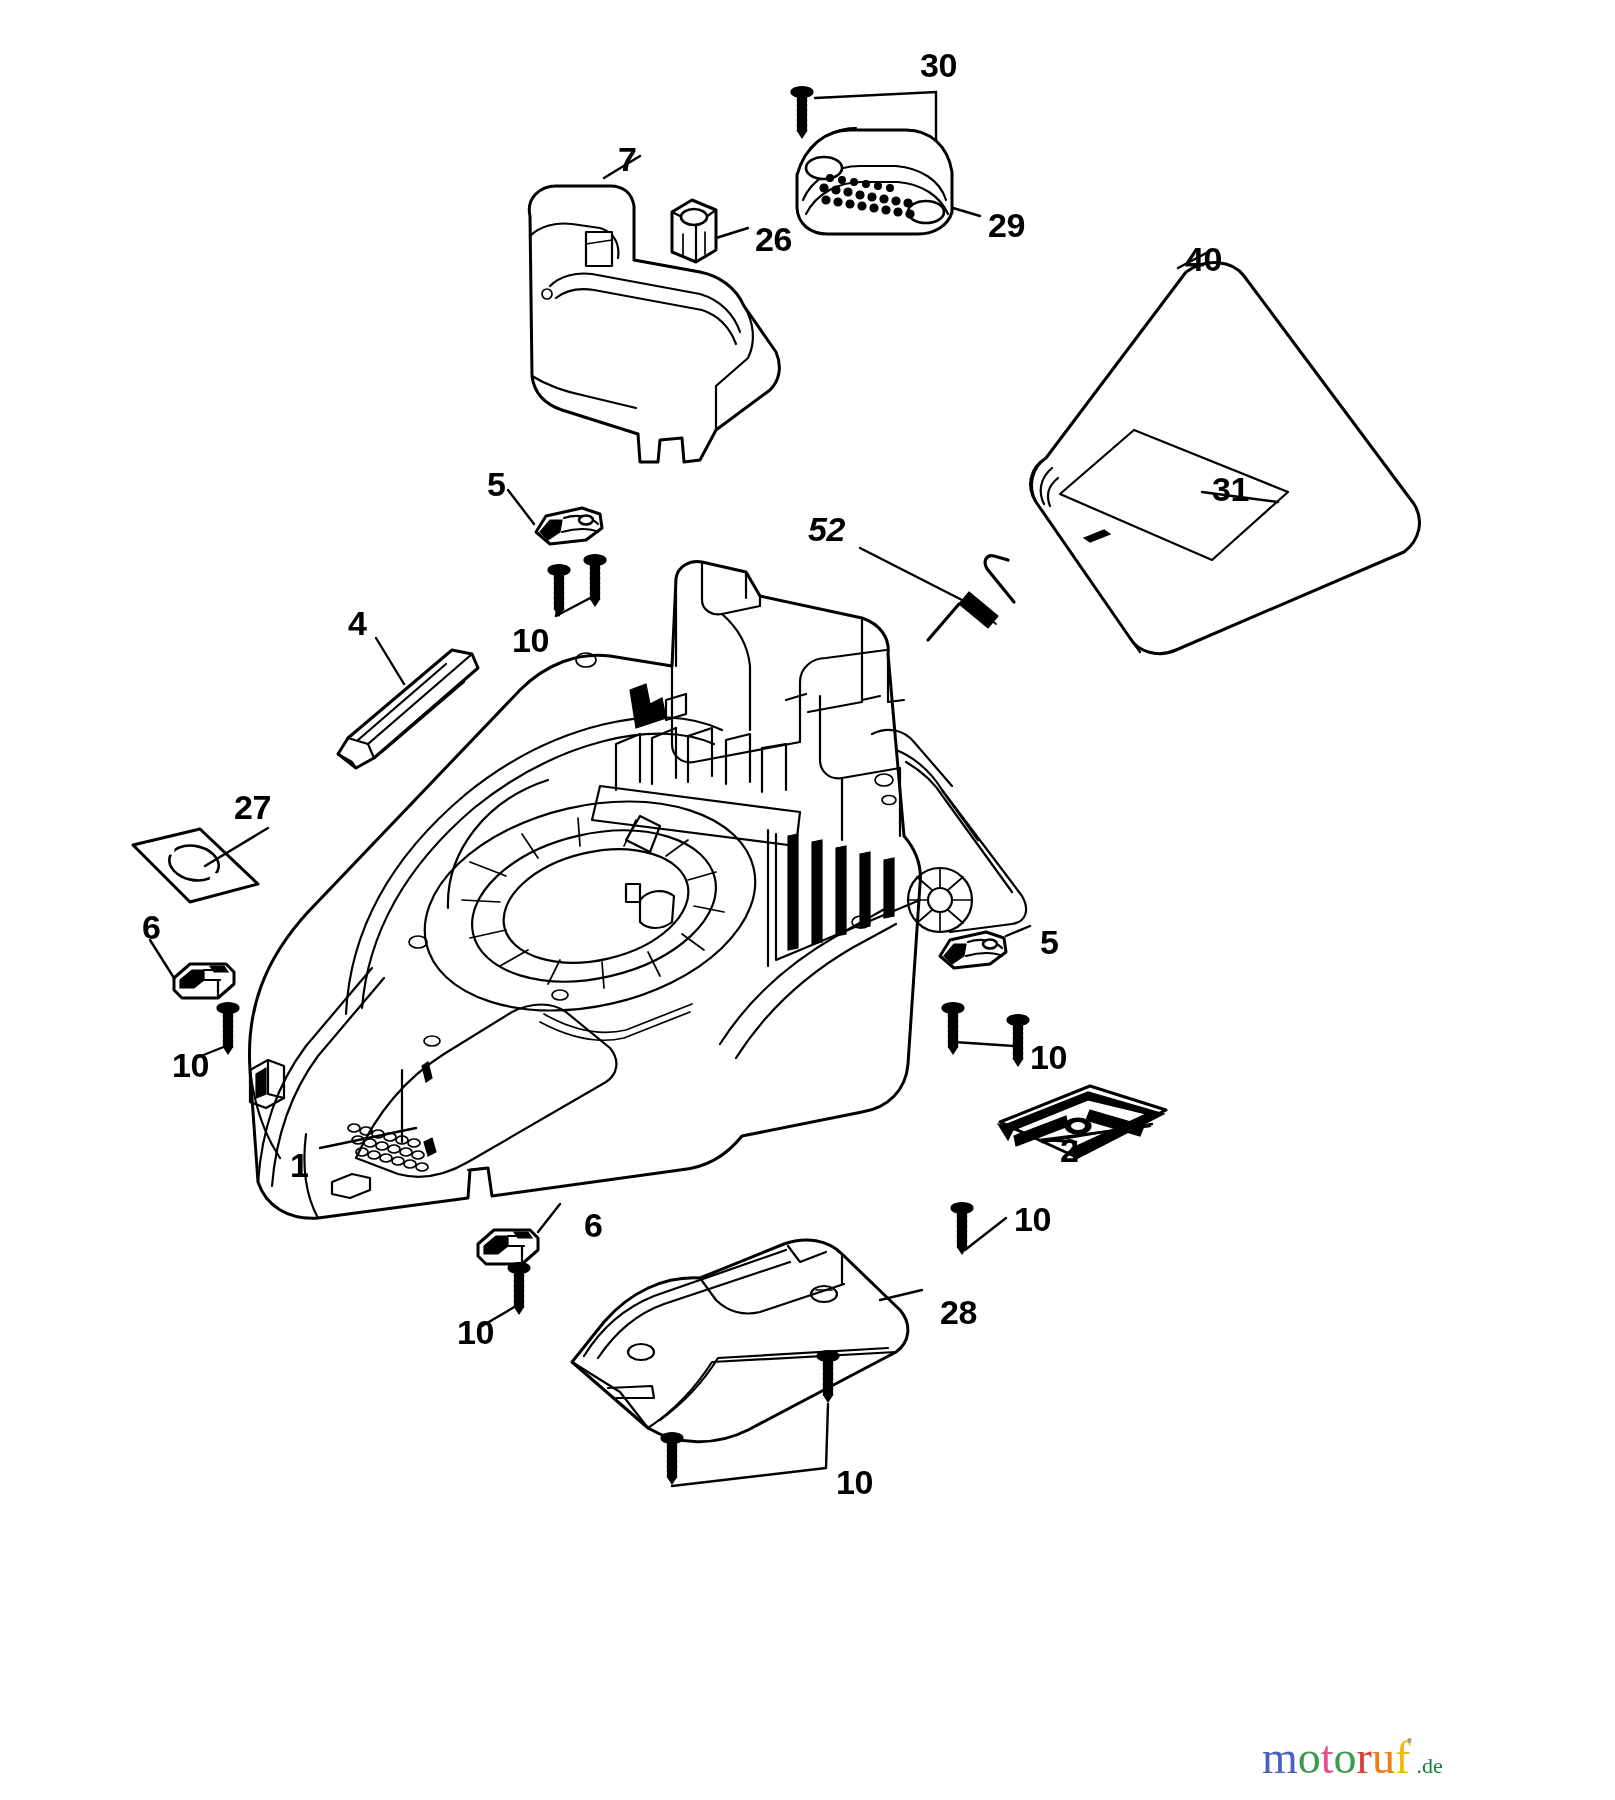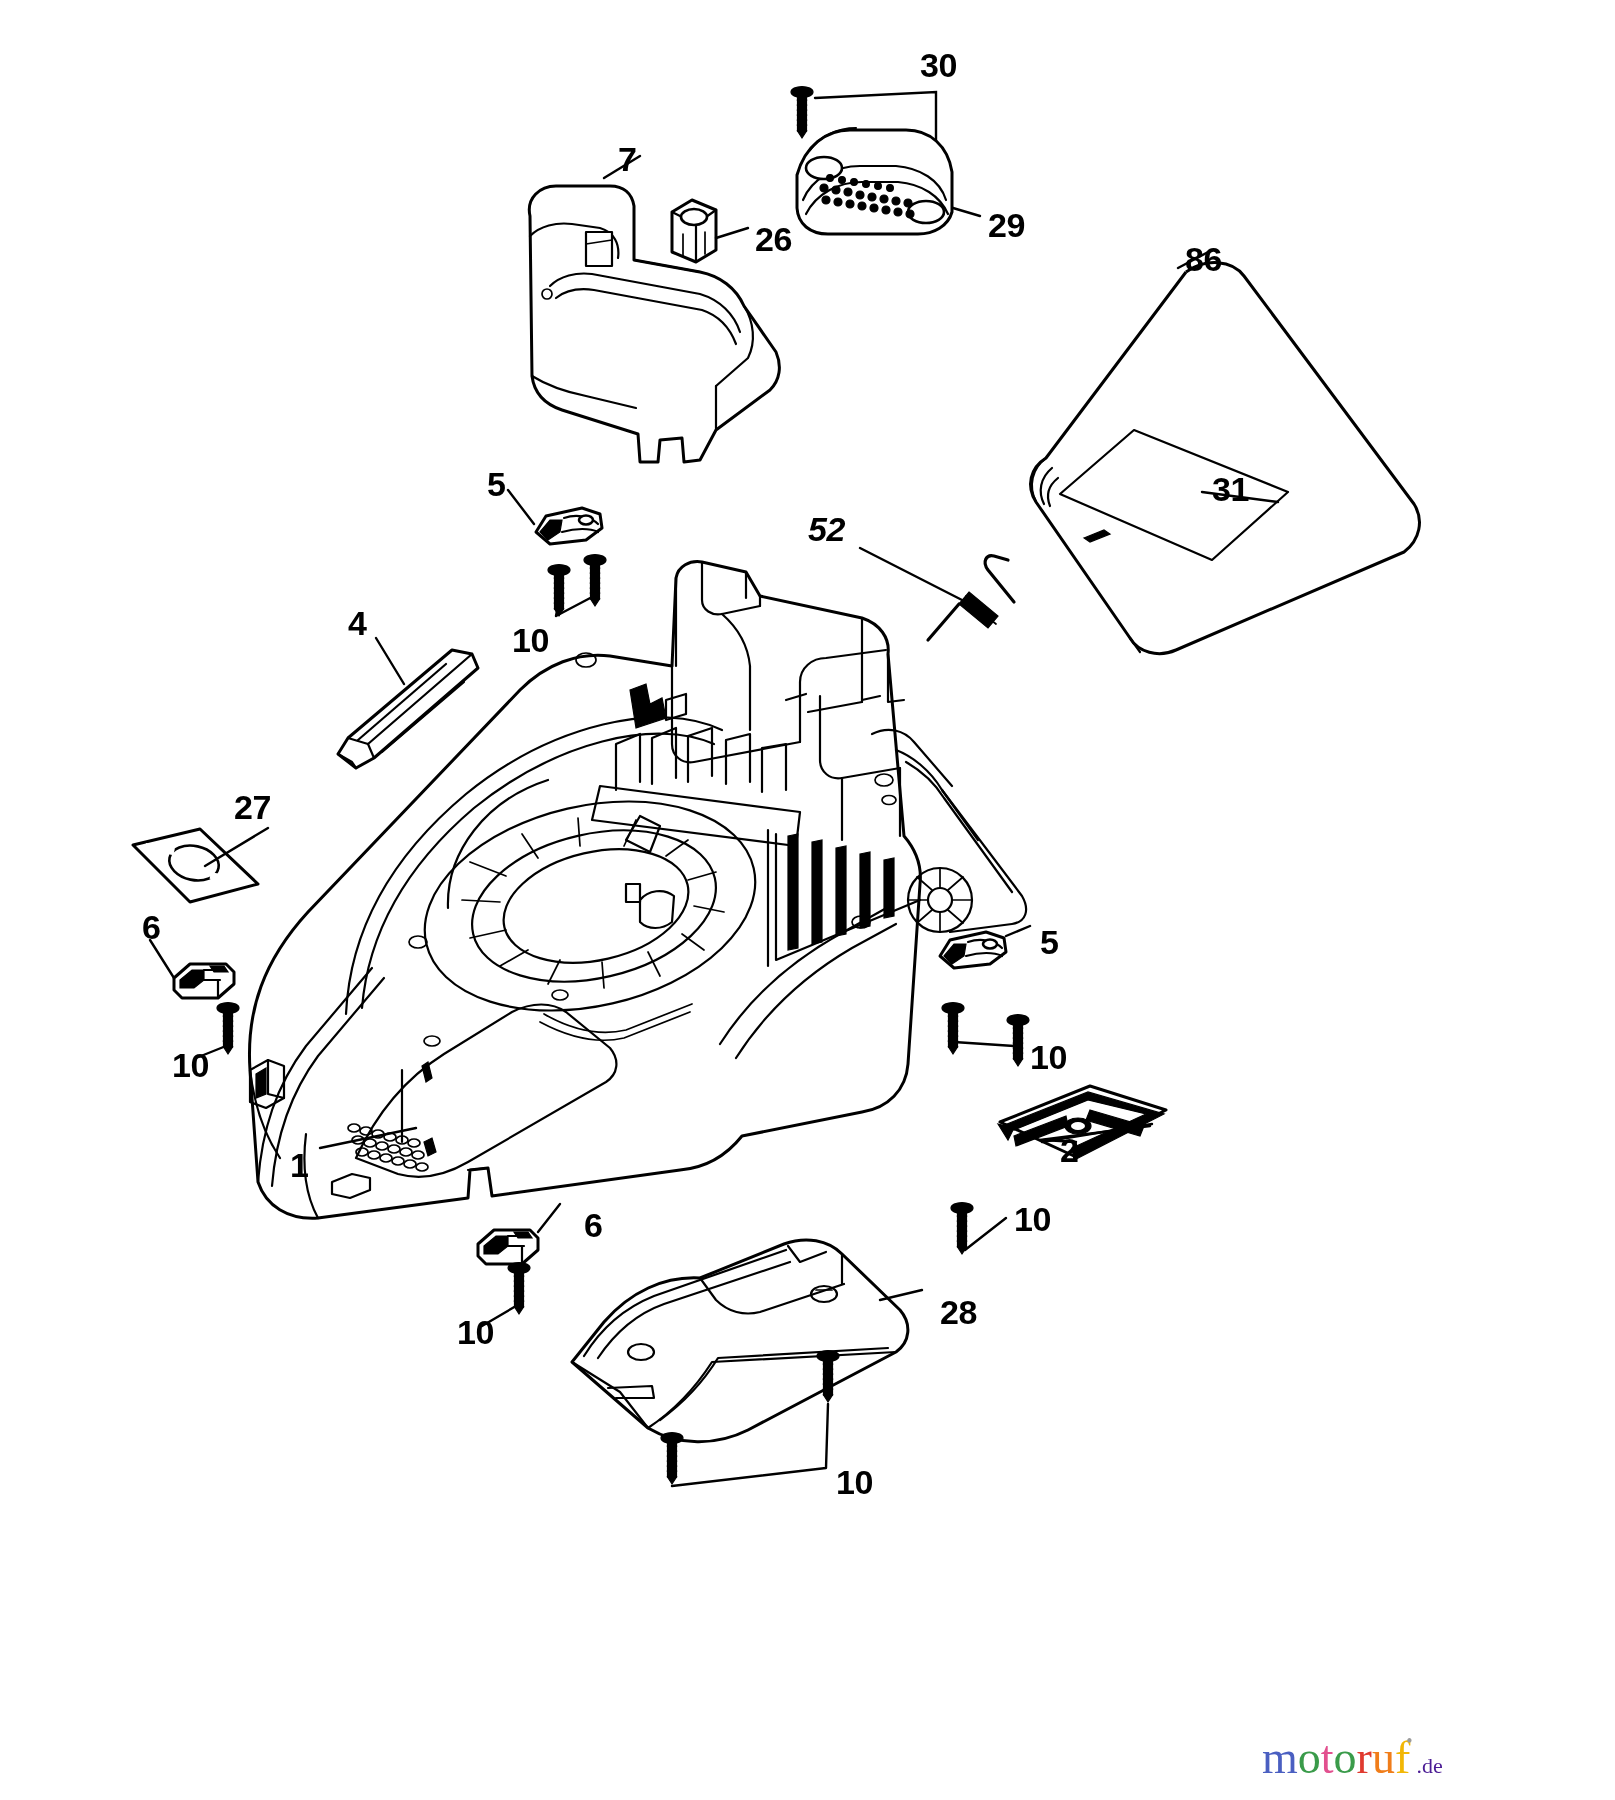--- a/index.html
+++ b/index.html
@@ -40,21 +40,21 @@
     top: 1735px;
     font-family: "Liberation Serif", serif;
     font-size: 46px;
     line-height: 1;
     white-space: nowrap;
     user-select: none;
   }
   #watermark .wm-l { font-weight: normal; }
   #watermark .wm-de {
     font-size: 22px;
-    color: #4c1d95;
+    color: #15803d;
     vertical-align: baseline;
   }
   #watermark .wm-dot {
     font-size: 18px;
     color: #9c9c9c;
     position: relative;
     top: -26px;
     left: -4px;
   }
 </style>
@@ -461,21 +461,21 @@
       <use href="#screw" x="672" y="1438"></use>
       <path class="lead" d="M826 1468 L828 1404 M826 1468 L672 1486"></path>
     </g>
 
   </svg>
 
   <div class="callout" style="left:920px; top:48px;">30</div>
   <div class="callout" style="left:618px; top:142px;">7</div>
   <div class="callout" style="left:755px; top:222px;text-align:center;">26</div>
   <div class="callout" style="left:988px; top:208px;">29</div>
-  <div class="callout" style="left:1185px; top:242px;">86</div>
+  <div class="callout" style="left:1185px; top:242px;">40</div>
   <div class="callout" style="left:1212px; top:472px;">31</div>
   <div class="callout" style="left:487px; top:467px;">5</div>
   <div class="callout" style="left:808px; top:512px;font-style:italic;">52</div>
   <div class="callout" style="left:512px; top:623px;">10</div>
   <div class="callout" style="left:348px; top:606px;">4</div>
   <div class="callout" style="left:234px; top:790px;">27</div>
   <div class="callout" style="left:142px; top:910px;">6</div>
   <div class="callout" style="left:1040px; top:925px;">5</div>
   <div class="callout" style="left:1030px; top:1040px;">10</div>
   <div class="callout" style="left:172px; top:1048px;">10</div>

